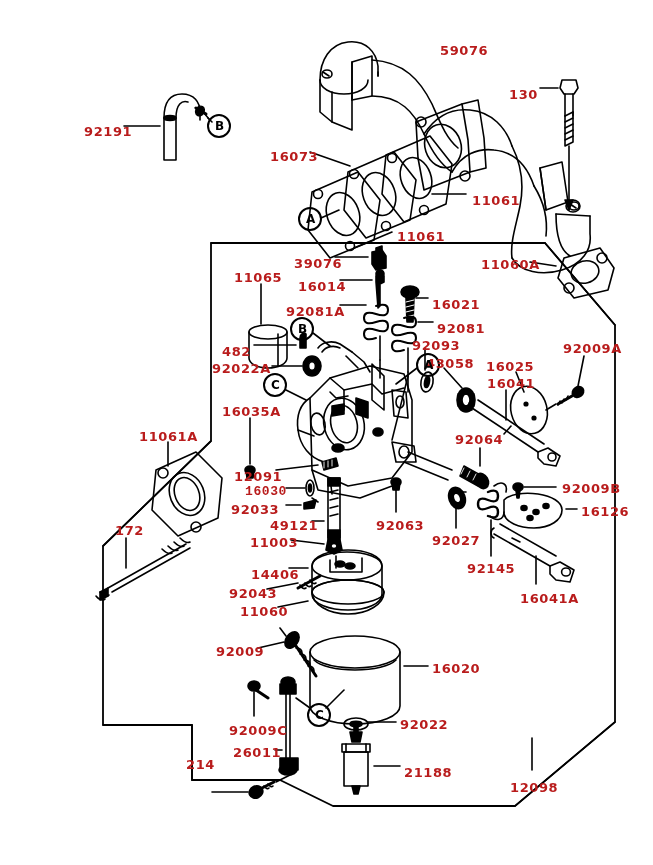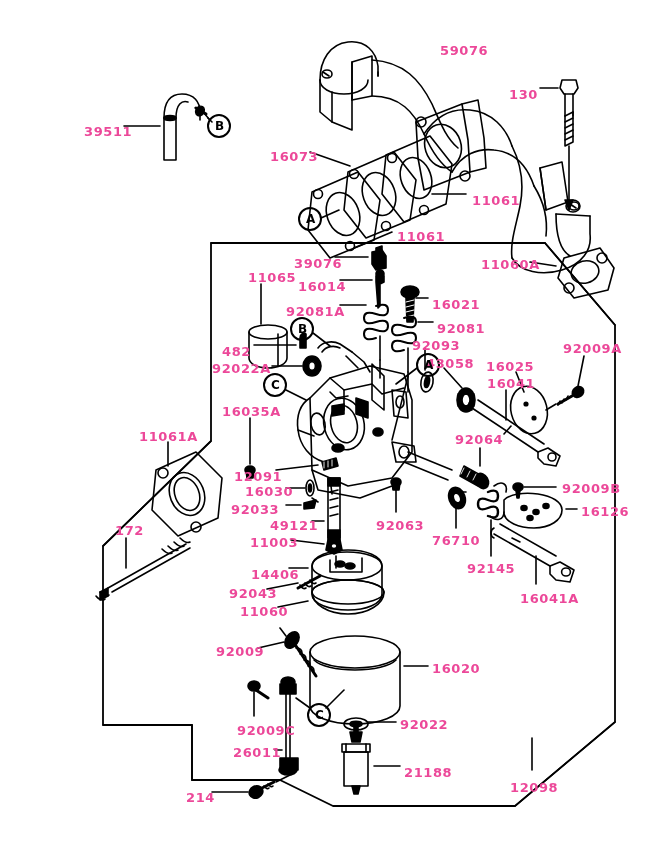--- a/index.html
+++ b/index.html
@@ -2,21 +2,21 @@
 <html><head>
 <meta charset="utf-8">
 <title>Carburetor Parts Diagram</title>
 <style>
   html,body{margin:0;padding:0;background:#ffffff;}
   body{width:653px;height:865px;overflow:hidden;
        font-family:"DejaVu Sans","Liberation Sans",sans-serif;}
   #sheet{position:relative;width:653px;height:865px;background:#fff;}
   #art{position:absolute;left:0;top:0;width:653px;height:865px;}
   .lbl{position:absolute;font-family:"DejaVu Sans","Liberation Sans",sans-serif;
-       font-size:13px;font-weight:bold;color:#ec4899;letter-spacing:0.6px;
+       font-size:13px;font-weight:bold;color:#b91c1c;letter-spacing:0.6px;
        white-space:nowrap;line-height:1;}
   .cref{position:absolute;font-family:"DejaVu Sans","Liberation Sans",sans-serif;
        font-size:12px;font-weight:bold;color:#000;line-height:1;
        white-space:nowrap;}
 </style>
 </head>
 <body>
 
 <div id="sheet">
 
@@ -457,65 +457,65 @@
     <path d="M212 792 L248 792"></path>
 
     <circle cx="319" cy="715" r="11" stroke-width="2"></circle>
     <path d="M310 708 L296 698"></path>
     <path d="M326 708 L344 690"></path>
 
   </g>
 </svg>
 
 <div id="labels">
-      <div class="lbl" style="left: 84px; top: 125px;">39511</div>
+      <div class="lbl" style="left: 84px; top: 125px;">92191</div>
       <div class="lbl" style="left: 440px; top: 44px;">59076</div>
       <div class="lbl" style="left: 509px; top: 88px;">130</div>
       <div class="lbl" style="left: 270px; top: 150px;">16073</div>
       <div class="lbl" style="left: 472px; top: 194px;">11061</div>
       <div class="lbl" style="left: 397px; top: 230px;">11061</div>
       <div class="lbl" style="left: 481px; top: 258px;">11060A</div>
       <div class="lbl" style="left: 294px; top: 257px;">39076</div>
       <div class="lbl" style="left: 298px; top: 280px;">16014</div>
-      <div class="lbl" style="left: 248px; top: 271px; text-align: right;">11065</div>
+      <div class="lbl" style="left: 234px; top: 271px; text-align: right;">11065</div>
       <div class="lbl" style="left: 286px; top: 305px;">92081A</div>
       <div class="lbl" style="left: 432px; top: 298px;">16021</div>
       <div class="lbl" style="left: 437px; top: 322px;">92081</div>
       <div class="lbl" style="left: 412px; top: 339px;">92093</div>
       <div class="lbl" style="left: 222px; top: 345px;">482</div>
       <div class="lbl" style="left: 212px; top: 362px;">92022A</div>
       <div class="lbl" style="left: 426px; top: 357px;">43058</div>
       <div class="lbl" style="left: 486px; top: 360px; text-align: center;">16025</div>
       <div class="lbl" style="left: 563px; top: 342px;">92009A</div>
       <div class="lbl" style="left: 487px; top: 377px;">16041</div>
       <div class="lbl" style="left: 222px; top: 405px;">16035A</div>
       <div class="lbl" style="left: 139px; top: 430px;">11061A</div>
       <div class="lbl" style="left: 455px; top: 433px;">92064</div>
       <div class="lbl" style="left: 234px; top: 470px;">12091</div>
-      <div class="lbl" style="left: 245px; top: 485px;">16030</div>
+      <div class="lbl" style="left: 245px; top: 485px; font-family: Liberation Mono, monospace;">16030</div>
       <div class="lbl" style="left: 231px; top: 503px;">92033</div>
       <div class="lbl" style="left: 270px; top: 519px;">49121</div>
       <div class="lbl" style="left: 376px; top: 519px;">92063</div>
       <div class="lbl" style="left: 562px; top: 482px;">92009B</div>
       <div class="lbl" style="left: 581px; top: 505px;">16126</div>
       <div class="lbl" style="left: 250px; top: 536px;">11003</div>
-      <div class="lbl" style="left: 432px; top: 534px;">76710</div>
+      <div class="lbl" style="left: 432px; top: 534px;">92027</div>
       <div class="lbl" style="left: 467px; top: 562px;">92145</div>
       <div class="lbl" style="left: 520px; top: 592px;">16041A</div>
       <div class="lbl" style="left: 115px; top: 524px;">172</div>
       <div class="lbl" style="left: 251px; top: 568px;">14406</div>
       <div class="lbl" style="left: 229px; top: 587px;">92043</div>
       <div class="lbl" style="left: 240px; top: 605px;">11060</div>
       <div class="lbl" style="left: 216px; top: 645px;">92009</div>
       <div class="lbl" style="left: 432px; top: 662px;">16020</div>
       <div class="lbl" style="left: 400px; top: 718px;">92022</div>
-      <div class="lbl" style="left: 229px; top: 724px; margin-left: 8px;">92009C</div>
+      <div class="lbl" style="left: 229px; top: 724px;">92009C</div>
       <div class="lbl" style="left: 233px; top: 746px;">26011</div>
       <div class="lbl" style="left: 404px; top: 766px;">21188</div>
-      <div class="lbl" style="left: 186px; top: 791px; text-align: center;">214</div>
+      <div class="lbl" style="left: 186px; top: 758px; text-align: center;">214</div>
       <div class="lbl" style="left: 510px; top: 781px;">12098</div>
     </div>
 <div id="callouts">
       <div class="cref" style="left: 215px; top: 120px;">B</div>
       <div class="cref" style="left: 306px; top: 213px;">A</div>
       <div class="cref" style="left: 298px; top: 323px;">B</div>
       <div class="cref" style="left: 424px; top: 359px;">A</div>
       <div class="cref" style="left: 271px; top: 379px;">C</div>
       <div class="cref" style="left: 315px; top: 709px;">C</div>
     </div>

